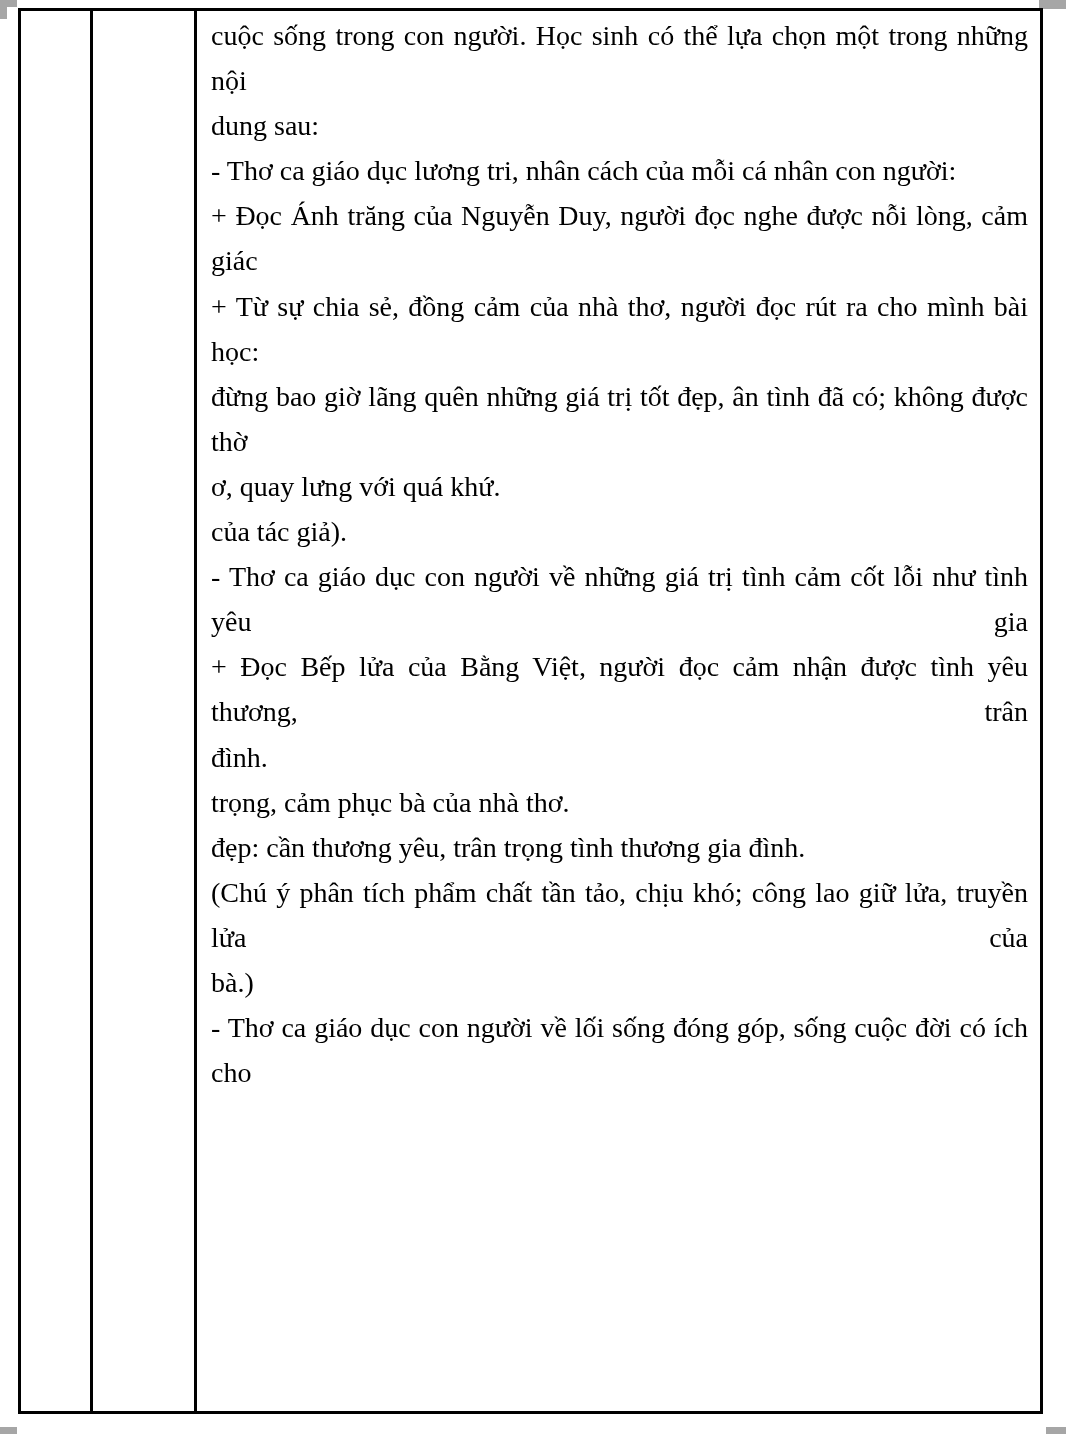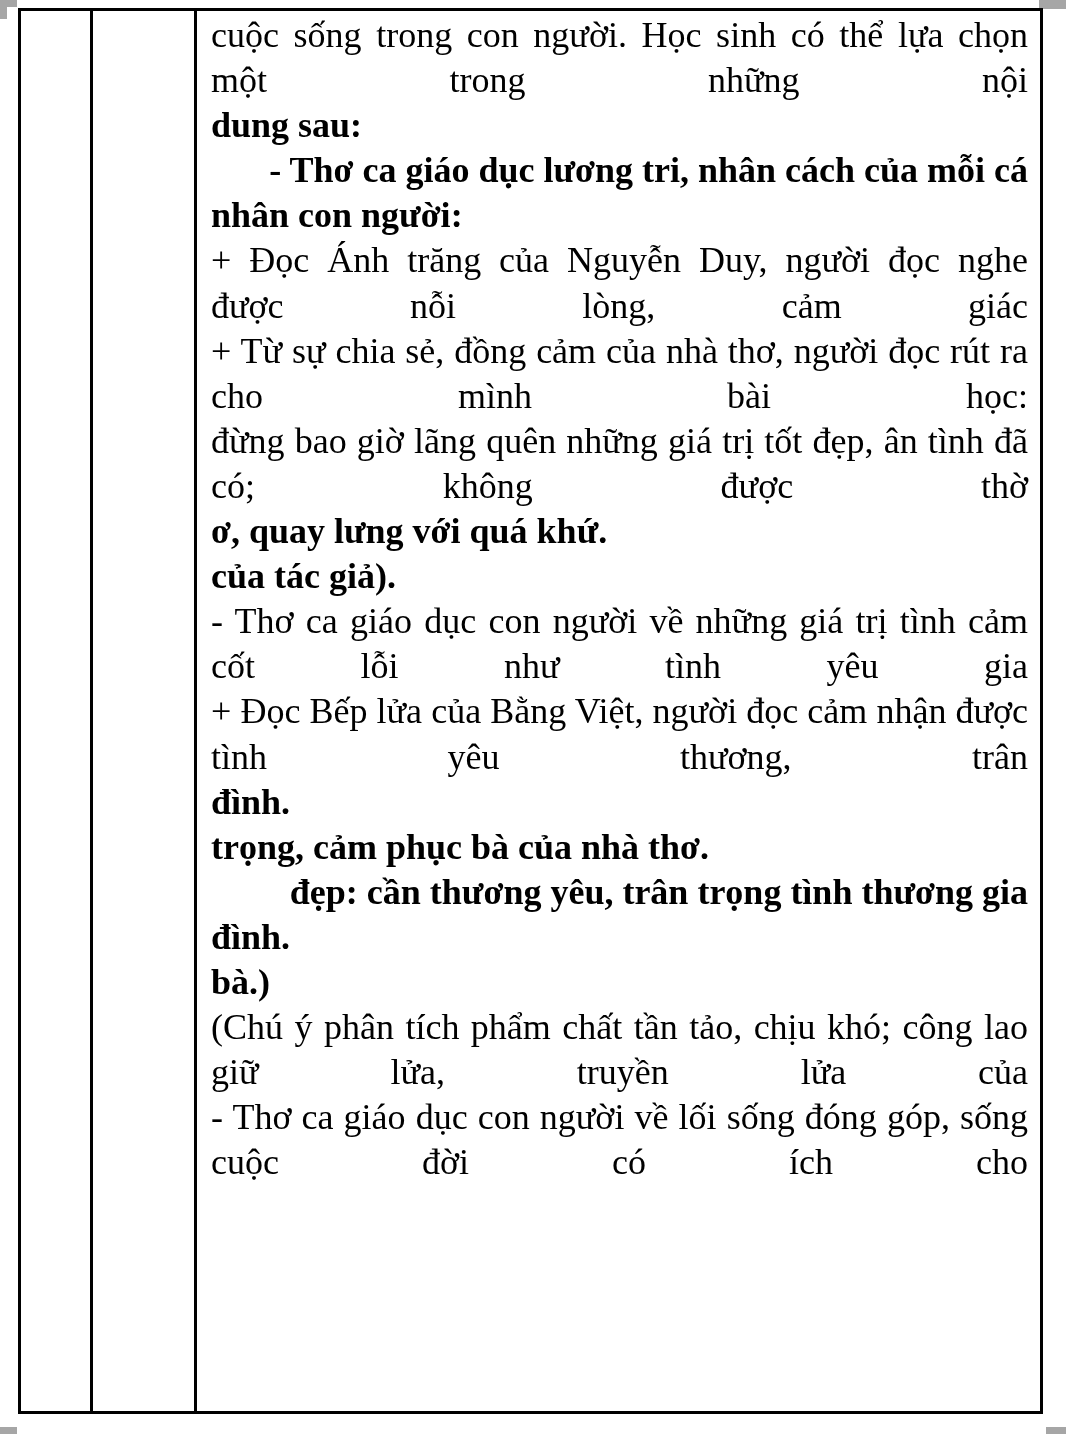--- a/index.html
+++ b/index.html
@@ -41,27 +41,27 @@
   }
   .cell { height: 100%; }
   .cell.c1 { width: 72px; border-right: 3px solid var(--border); }
   .cell.c2 { width: 104px; border-right: 3px solid var(--border); }
   .cell.c3 {
     flex: 1;
     padding: 2px 12px 0 14px;
     overflow: hidden;
   }
   .line {
-    font-size: 36px;
+    font-size: 28px;
     line-height: 45.1px;
     text-align: justify;
     text-align-last: justify;
     white-space: normal;
   }
-  .line.last { text-align: right; text-align-last: left; font-weight: bold; }
+  .line.last { text-align: right; text-align-last: left; }
   .it { }
 </style>
 </head>
 <body>
 
 <div class="page">
 
   <div class="crop tl-h"></div>
   <div class="crop tl-v"></div>
   <div class="crop tr-h"></div>
@@ -78,20 +78,20 @@
         <div class="line"><span>+ Đọc </span><span class="it">Ánh trăng</span><span> của Nguyễn Duy, người đọc nghe được nỗi lòng, cảm giác</span></div>
         <div class="line"><span>+ Từ sự chia sẻ, đồng cảm của nhà thơ, người đọc rút ra cho mình bài học:</span></div>
         <div class="line"><span>đừng bao giờ lãng quên những giá trị tốt đẹp, ân tình đã có; không được thờ</span></div>
         <div class="line last"><span>ơ, quay lưng với quá khứ.</span></div>
         <div class="line last"><span>của tác giả).</span></div>
         <div class="line"><span>- Thơ ca giáo dục con người về những giá trị tình cảm cốt lỗi như tình yêu gia</span></div>
         <div class="line"><span>+ Đọc </span><span class="it">Bếp lửa</span><span> của Bằng Việt, người đọc cảm nhận được tình yêu thương, trân</span></div>
         <div class="line last"><span>đình.</span></div>
         <div class="line last"><span>trọng, cảm phục bà của nhà thơ.</span></div>
         <div class="line last"><span>đẹp: cần thương yêu, trân trọng tình thương gia đình.</span></div>
+        <div class="line"><span>(Chú ý phân tích phẩm chất tần tảo, chịu khó; công lao giữ lửa, truyền lửa của</span></div>
         <div class="line last"><span>bà.)</span></div>
-        <div class="line"><span>(Chú ý phân tích phẩm chất tần tảo, chịu khó; công lao giữ lửa, truyền lửa của</span></div>
         <div class="line"><span>- Thơ ca giáo dục con người về lối sống đóng góp, sống cuộc đời có ích cho</span></div>
         <div class="line"></div>
       </div>
   </div>
 
 </div>
 
 </body></html>

